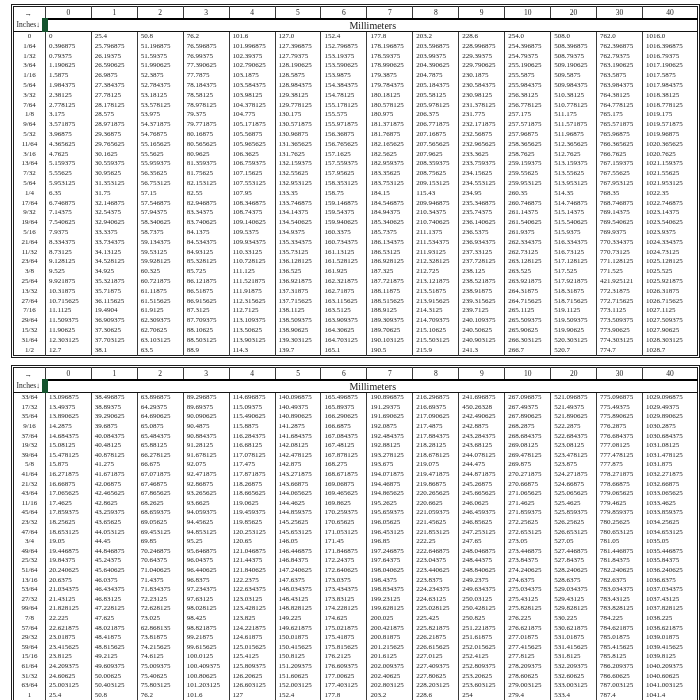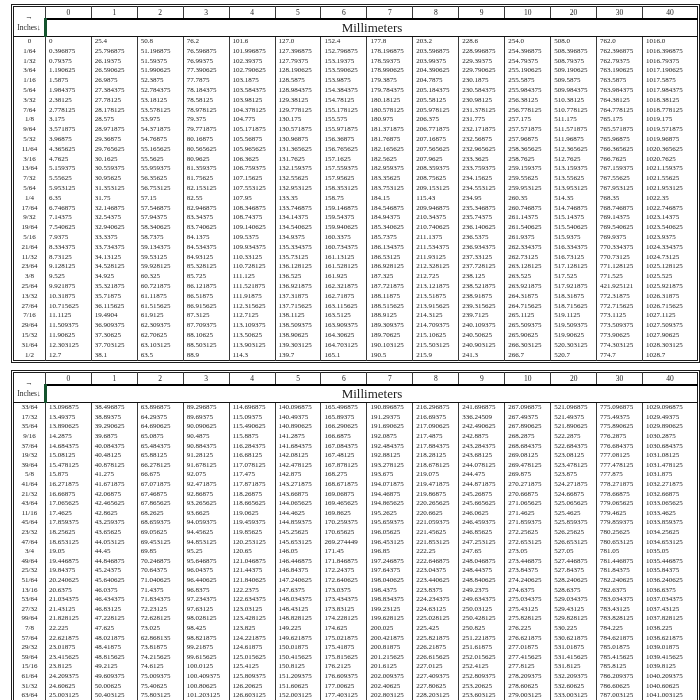--- a/index.html
+++ b/index.html
@@ -8,22 +8,22 @@
   #sheet { padding:4px 0 0 11px; }
   .frame { display:inline-block; border:1px solid #1c1c1c; padding:1px; background:#fff; }
   .frame + .frame { margin-top:3px; }
   table { border-collapse:collapse; border:1px solid #1c1c1c; table-layout:fixed; }
   th, td { margin:0; padding:0; white-space:nowrap; overflow:hidden; font-weight:normal; }
   th.corner { font-size:7.5px; line-height:10px; text-align:center; vertical-align:middle;
               border-bottom:1px solid #111; }
   th.corner .cline { height:11px; line-height:11px; }
   th.colhead { font-size:7.5px; height:11px; text-align:center;
                border-left:1px solid #3a3a3a; border-bottom:2px solid #000; }
-  th.mm { font-size:13px; height:11px; text-align:center;
-          border-left:3px solid #14532d; border-bottom:1px solid #111; }
+  th.mm { font-size:10px; height:11px; text-align:center;
+          border-left:6px solid #14532d; border-bottom:1px solid #111; }
   tbody td { font-size:7px; border-left:1px solid #3a3a3a; padding-left:3px; text-align:left; }
   tbody td.lbl { border-left:none; text-align:center; padding-left:0; }
   table.t1 tbody td { height:9.8px; line-height:9.8px; }
   table.t2 tbody td { height:9.6px; line-height:9.6px; }
 </style>
 </head>
 <body>
 
 <div id="sheet">
 
@@ -703,21 +703,21 @@
             <td class="lbl">17/32</td>
             <td>13.49375</td>
             <td>38.89375</td>
             <td>64.29375</td>
             <td>89.69375</td>
             <td>115.09375</td>
             <td>140.49375</td>
             <td>165.89375</td>
             <td>191.29375</td>
             <td>216.69375</td>
-            <td>336.24509</td>
+            <td>450.26328</td>
             <td>267.49375</td>
             <td>521.49375</td>
             <td>775.49375</td>
             <td>1029.49375</td>
           </tr>
           <tr>
             <td class="lbl">35/64</td>
             <td>13.890625</td>
             <td>39.290625</td>
             <td>64.690625</td>
@@ -921,21 +921,21 @@
             <td>1034.25625</td>
           </tr>
           <tr>
             <td class="lbl">47/64</td>
             <td>18.653125</td>
             <td>44.053125</td>
             <td>69.453125</td>
             <td>94.853125</td>
             <td>120.253125</td>
             <td>145.653125</td>
-            <td>269.274449</td>
+            <td>171.053125</td>
             <td>196.453125</td>
             <td>221.853125</td>
             <td>247.253125</td>
             <td>272.653125</td>
             <td>526.653125</td>
             <td>780.653125</td>
             <td>1034.653125</td>
           </tr>
           <tr>
             <td class="lbl">3/4</td>

